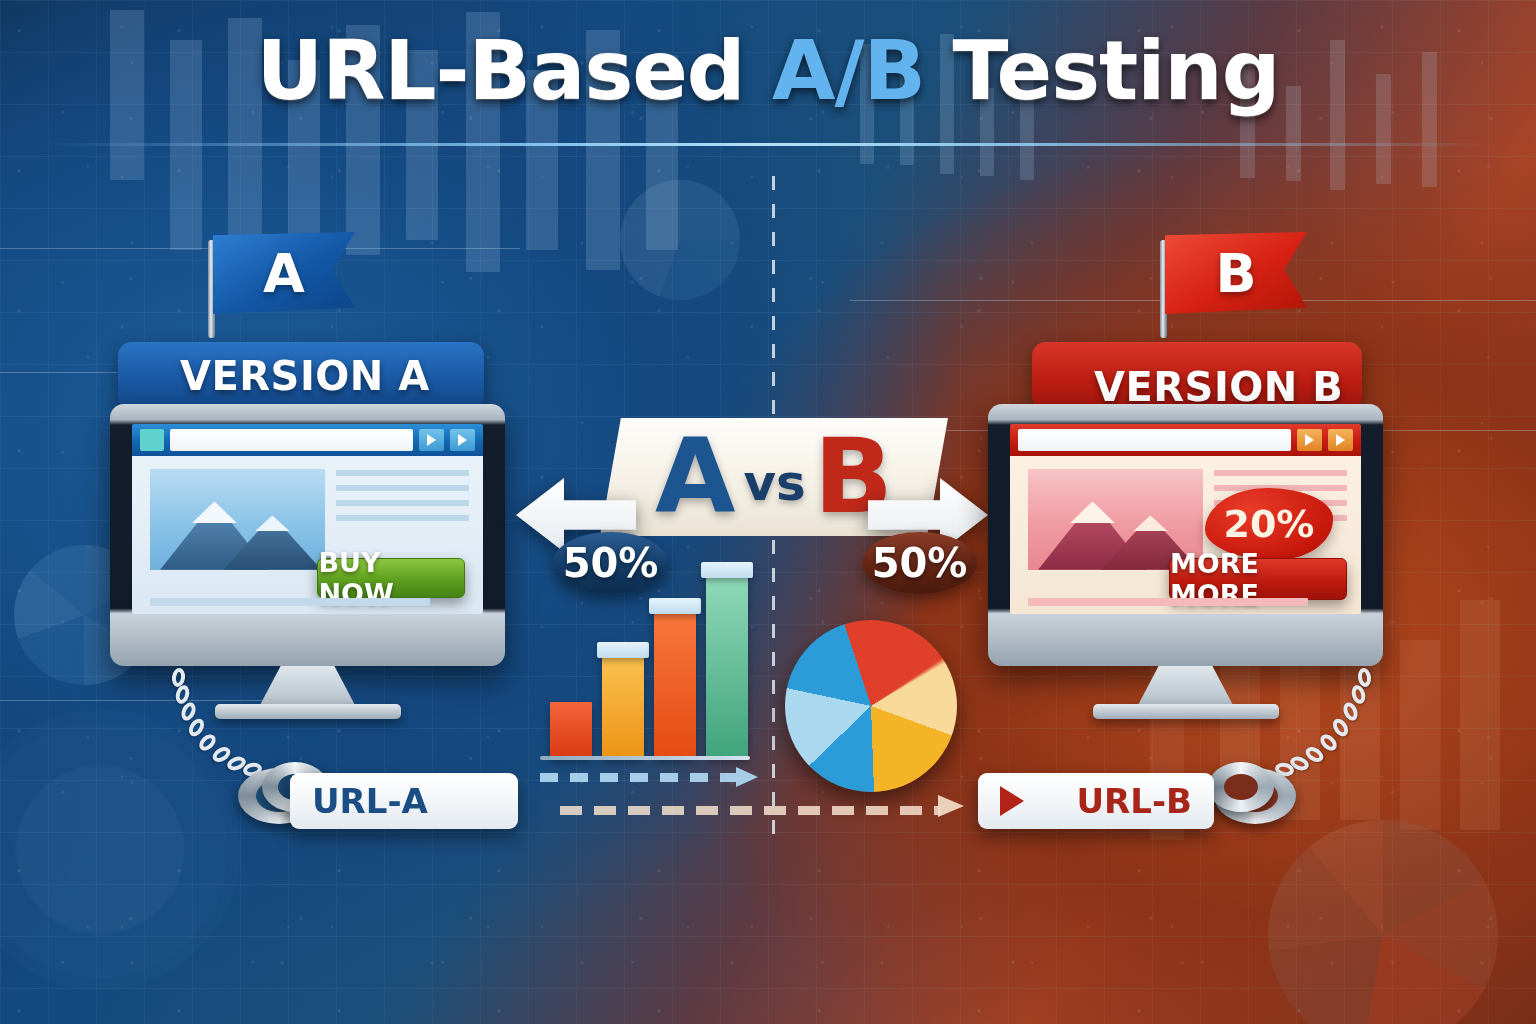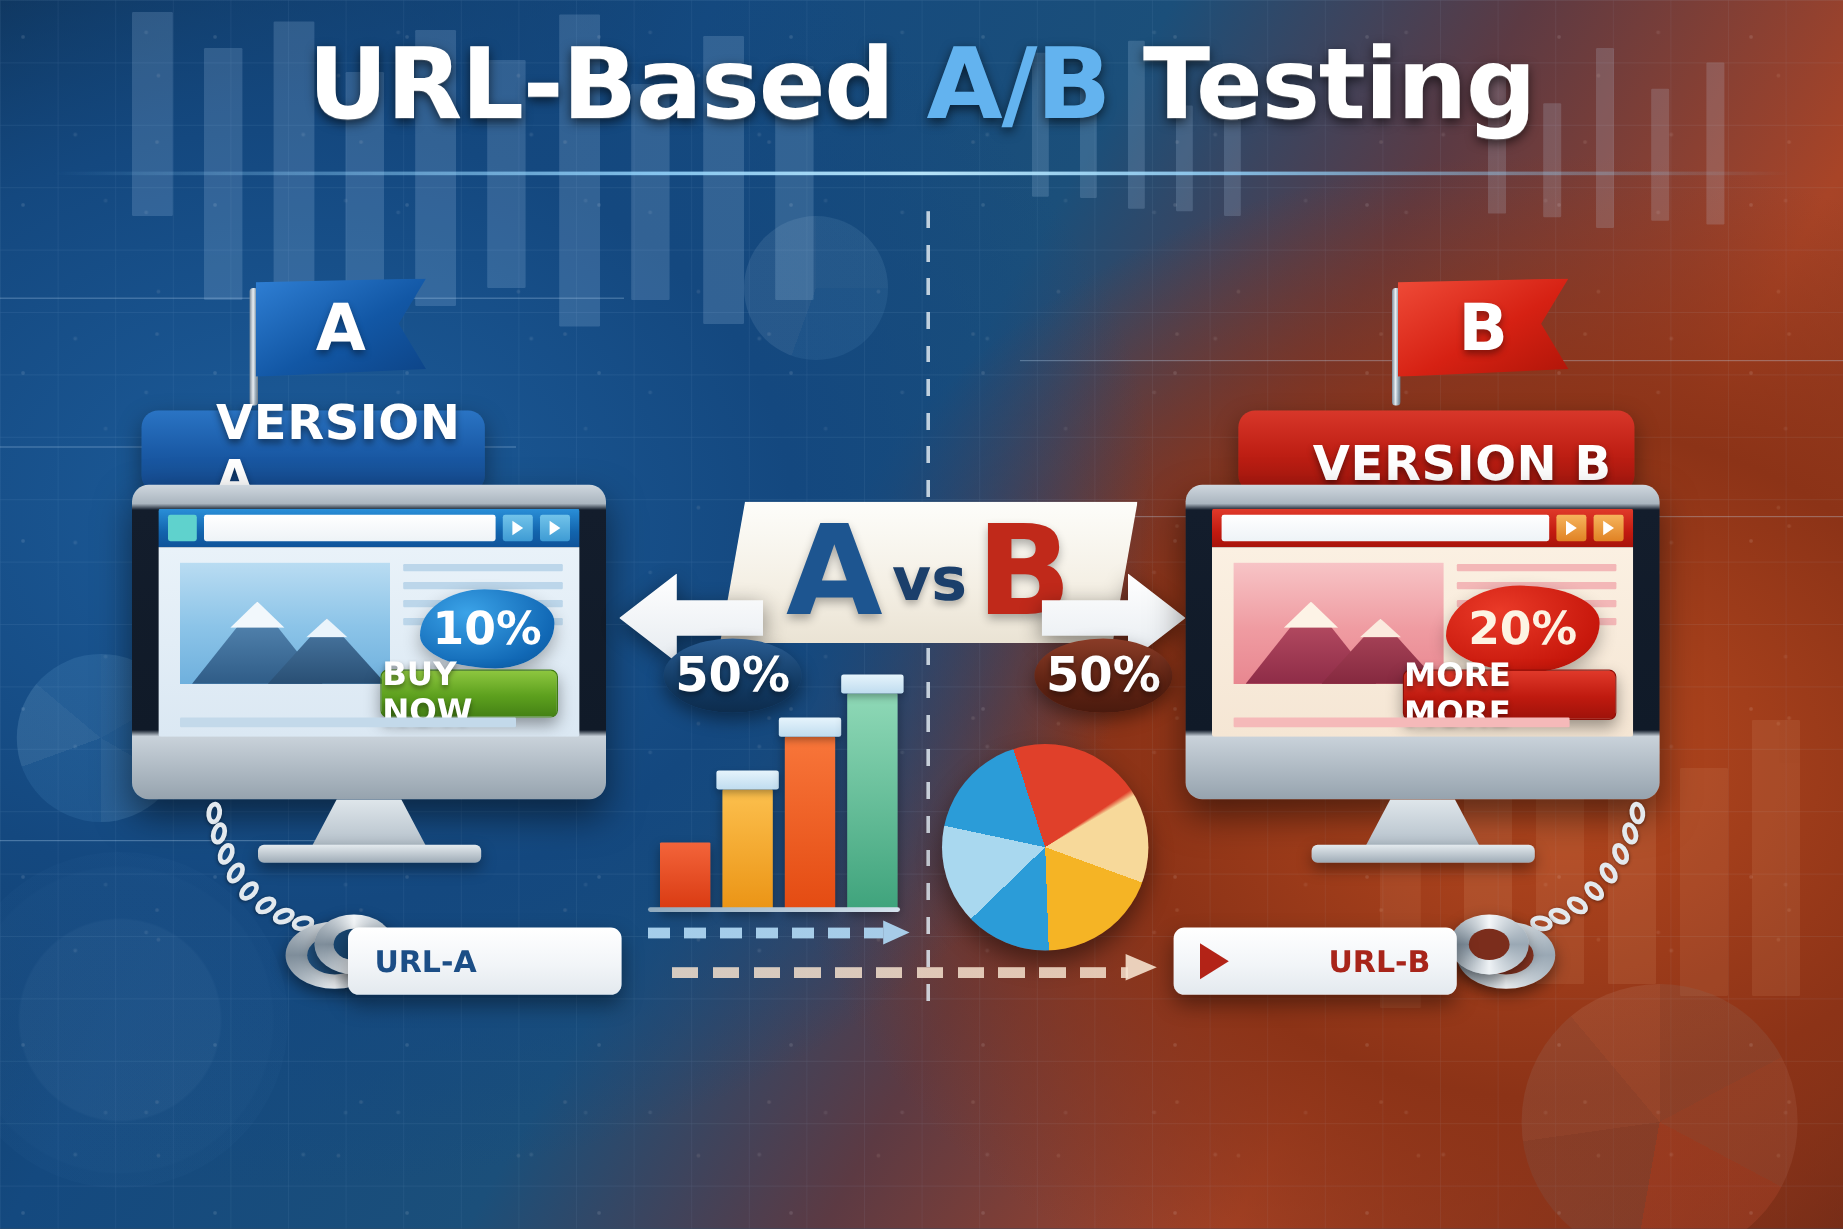--- a/index.html
+++ b/index.html
@@ -215,21 +215,21 @@
     border-left:22px solid rgba(172,212,240,.95); border-top:10px solid transparent; border-bottom:10px solid transparent; }
   .piechart { position:absolute; left:785px; top:620px; width:172px; height:172px; border-radius:50%;
     box-shadow:0 10px 20px rgba(0,0,0,.45); }
 
   
   .url-card {
     position:absolute; height:56px; border-radius:9px;
     display:flex; align-items:center; gap:12px; padding:0 22px;
     background:linear-gradient(180deg,#ffffff 0%,#f2f5f8 55%,#e3e9ee 100%);
     box-shadow:0 8px 18px rgba(0,0,0,.42);
-    font-size:25px; font-weight:bold; font-family:"DejaVu Sans", sans-serif;
+    font-size:34px; font-weight:bold; font-family:"DejaVu Sans", sans-serif;
   }
   .url-a-text { color:#1c4e86; }
   .url-b-text { color:#a8251a; }
   .play-tri { width:0; height:0; border-left:24px solid #b32317; border-top:15px solid transparent; border-bottom:15px solid transparent; }
   .link-icon { position:absolute; width:86px; height:62px; }
   .ring {
     position:absolute; border-radius:50%;
     background:conic-gradient(#f4f7f9,#9aa8b4,#eef2f5,#7e8d9a,#f4f7f9);
     box-shadow:0 5px 12px rgba(0,0,0,.45);
   }
@@ -304,21 +304,21 @@
   <div class="title-wrap">
     <div class="title"><span>URL-Based </span><span class="ab">A/B</span><span> Testing</span></div>
   </div>
   <div class="title-rule"></div>
 
   <div class="flag flag-a" style="left:208px;top:232px;width:150px;height:110px;">
     <div class="flag-pole"></div>
     <div class="flag-cloth">A</div>
   </div>
 
-  <div class="banner banner-a" style="left:118px;top:342px;width:286px;">
+  <div class="banner banner-a" style="left:118px;top:342px;width:366px;">
     <span>VERSION A</span>
   </div>
 
   <div class="monitor" style="left:110px;top:404px;width:395px;height:262px;">
     <div class="mon-bezel"></div>
     <div class="mon-screen">
       <div class="br-bar br-bar-a">
         <div class="br-sq br-sq-a"></div>
         <div class="br-url"></div>
         <div class="br-btn br-btn-a">
@@ -334,21 +334,20 @@
           <div class="mtn-cap" style="left:24%;bottom:46%;width:26%;height:22%;background:#f2f8fc;clip-path:polygon(50% 0,100% 100%,0 100%);"></div>
           <div class="mtn" style="left:42%;width:56%;height:54%;background:linear-gradient(180deg,#4e7da8,#294f74);clip-path:polygon(50% 0,100% 100%,0 100%);"></div>
           <div class="mtn-cap" style="left:60%;bottom:38%;width:20%;height:16%;background:#eaf4fb;clip-path:polygon(50% 0,100% 100%,0 100%);"></div>
         </div>
         <div class="br-lines">
           <div class="br-line br-line-a"></div>
           <div class="br-line br-line-a"></div>
           <div class="br-line br-line-a"></div>
           <div class="br-line br-line-a"></div>
         </div>
-        <div class="blob blob-a" style="right:6%;top:22%;width:112px;height:66px;">10%</div>
         <div class="cta cta-a" style="right:5%;bottom:10%;width:148px;height:40px;">BUY NOW</div>
         <div class="br-footline br-footline-a"></div>
       </div>
     </div>
     <div class="mon-neck" style="top:262px;"></div>
     <div class="mon-base" style="top:300px;"></div>
   </div>
 
   <div class="chain" style="left:170px;top:668px;width:130px;height:140px;">
     <div class="chain-link" style="left:2px;top:0px;transform:rotate(8deg);"></div>

